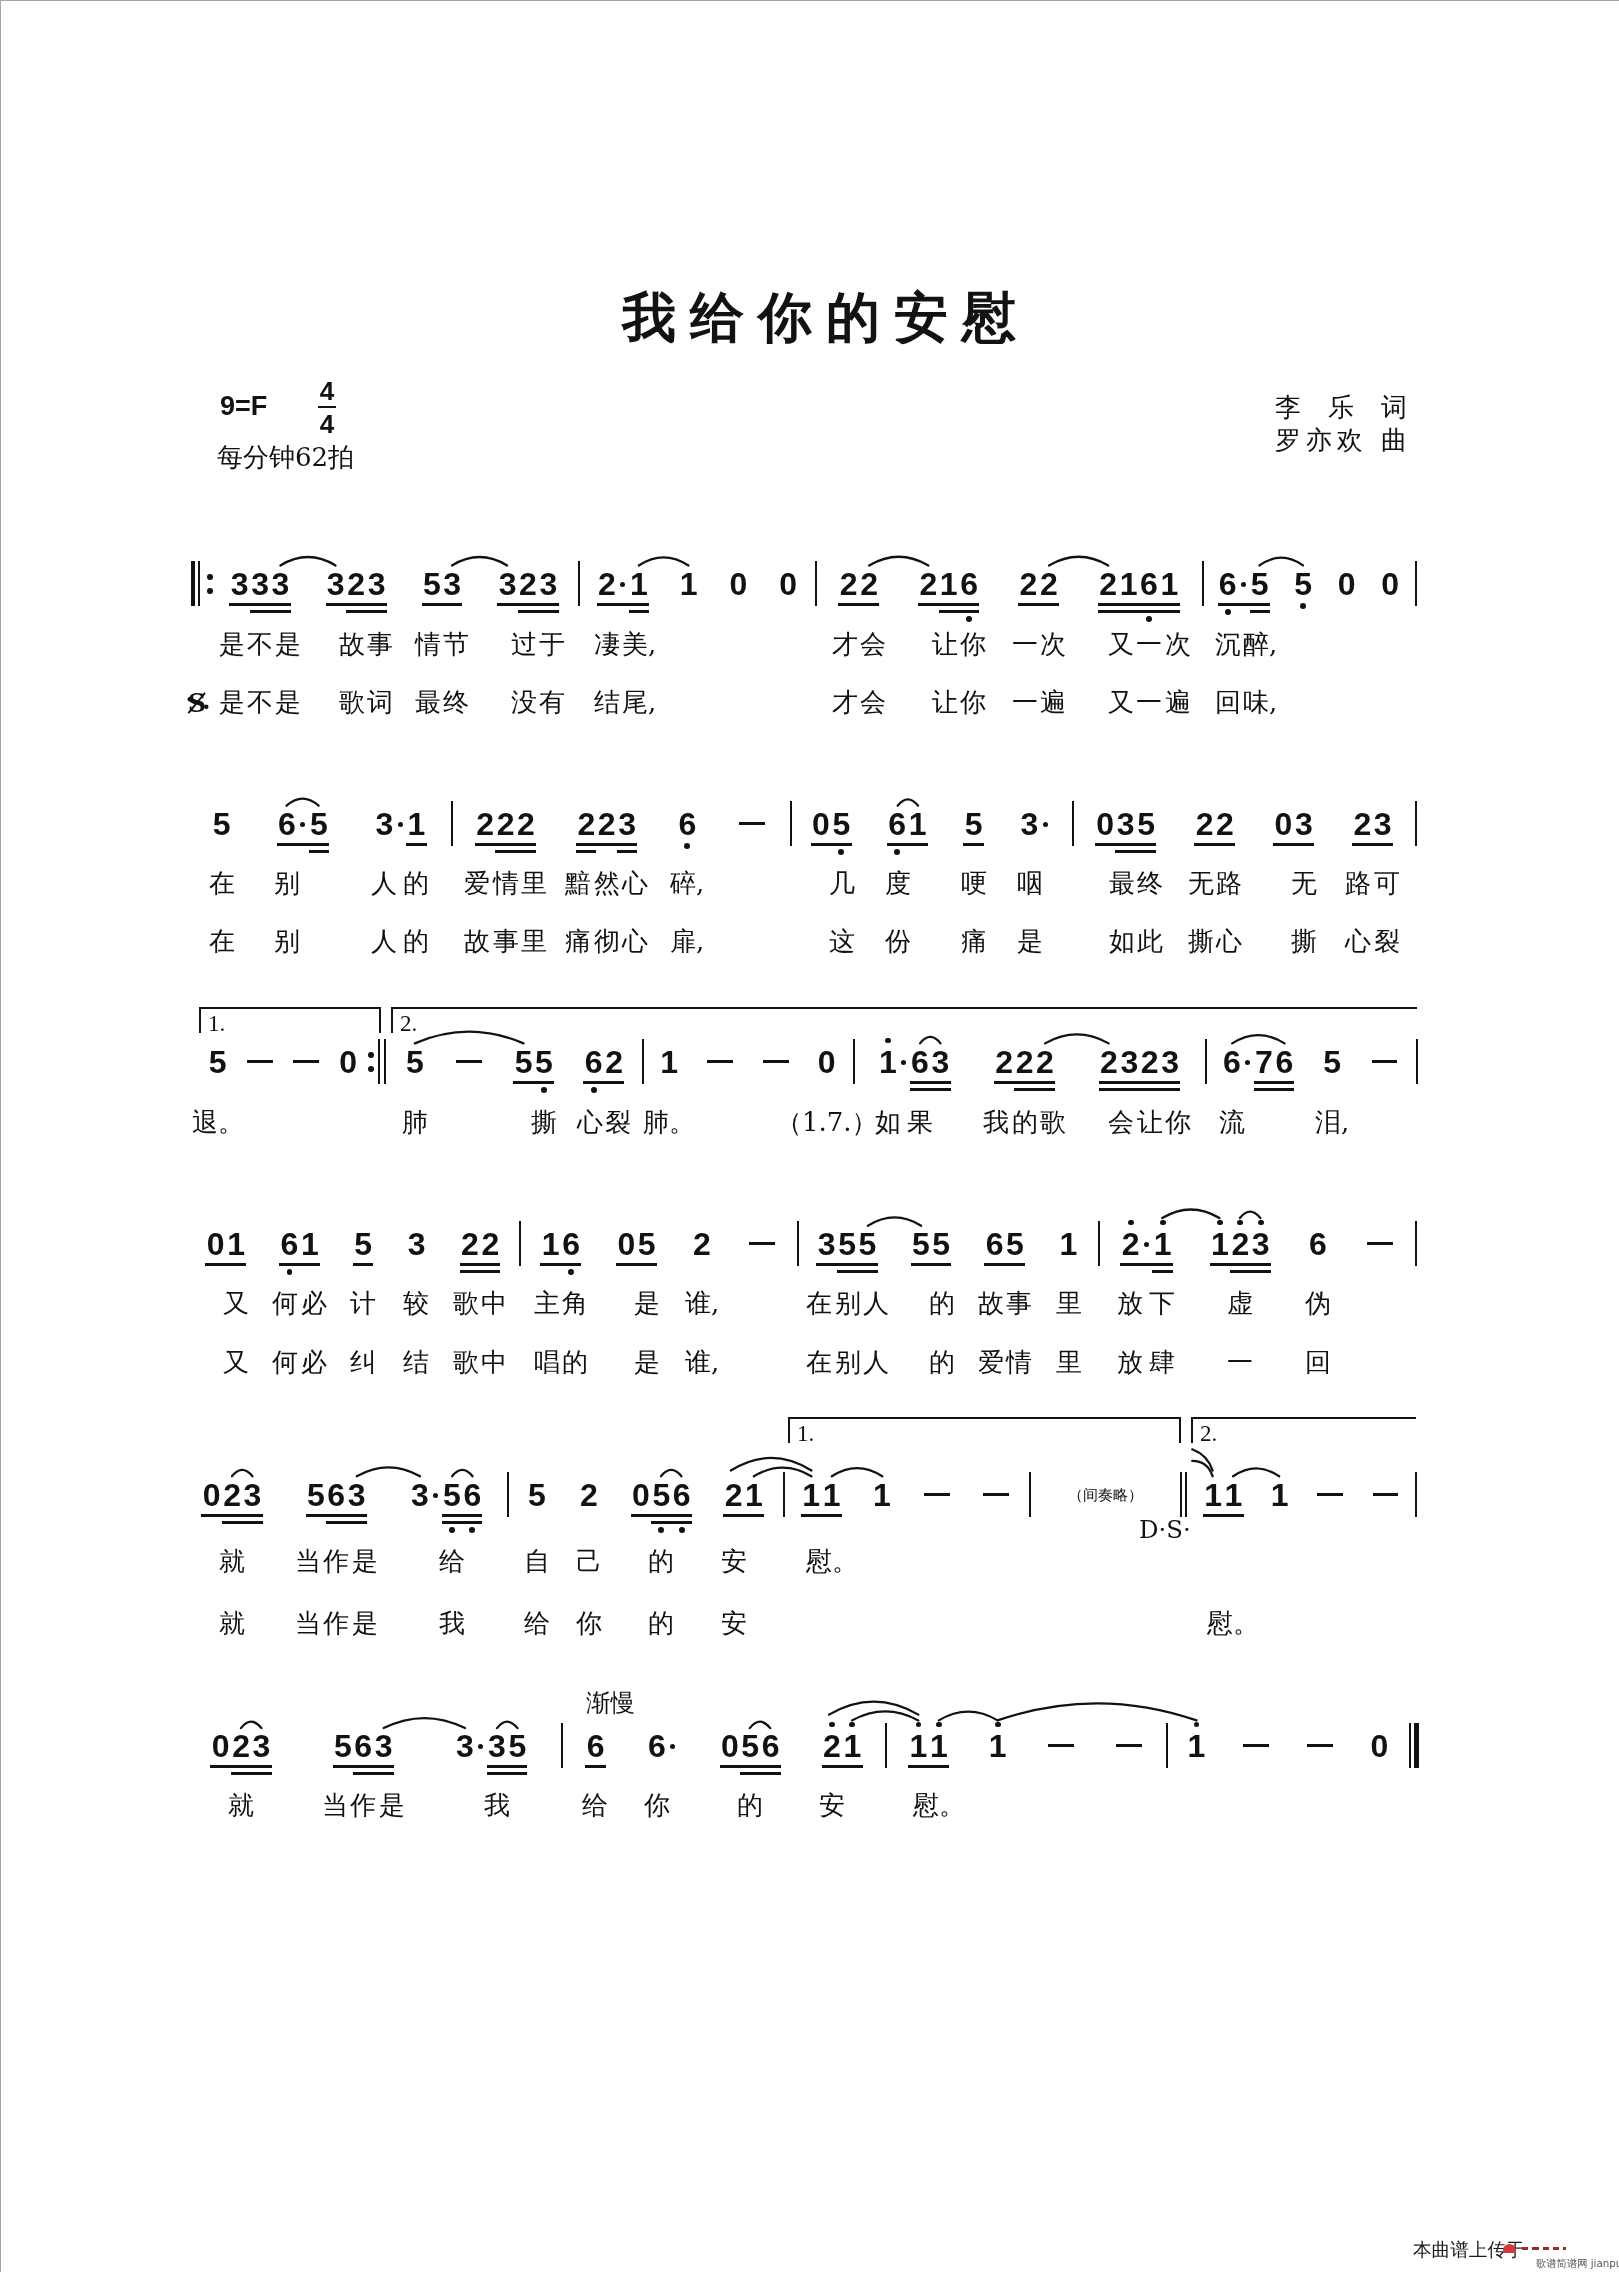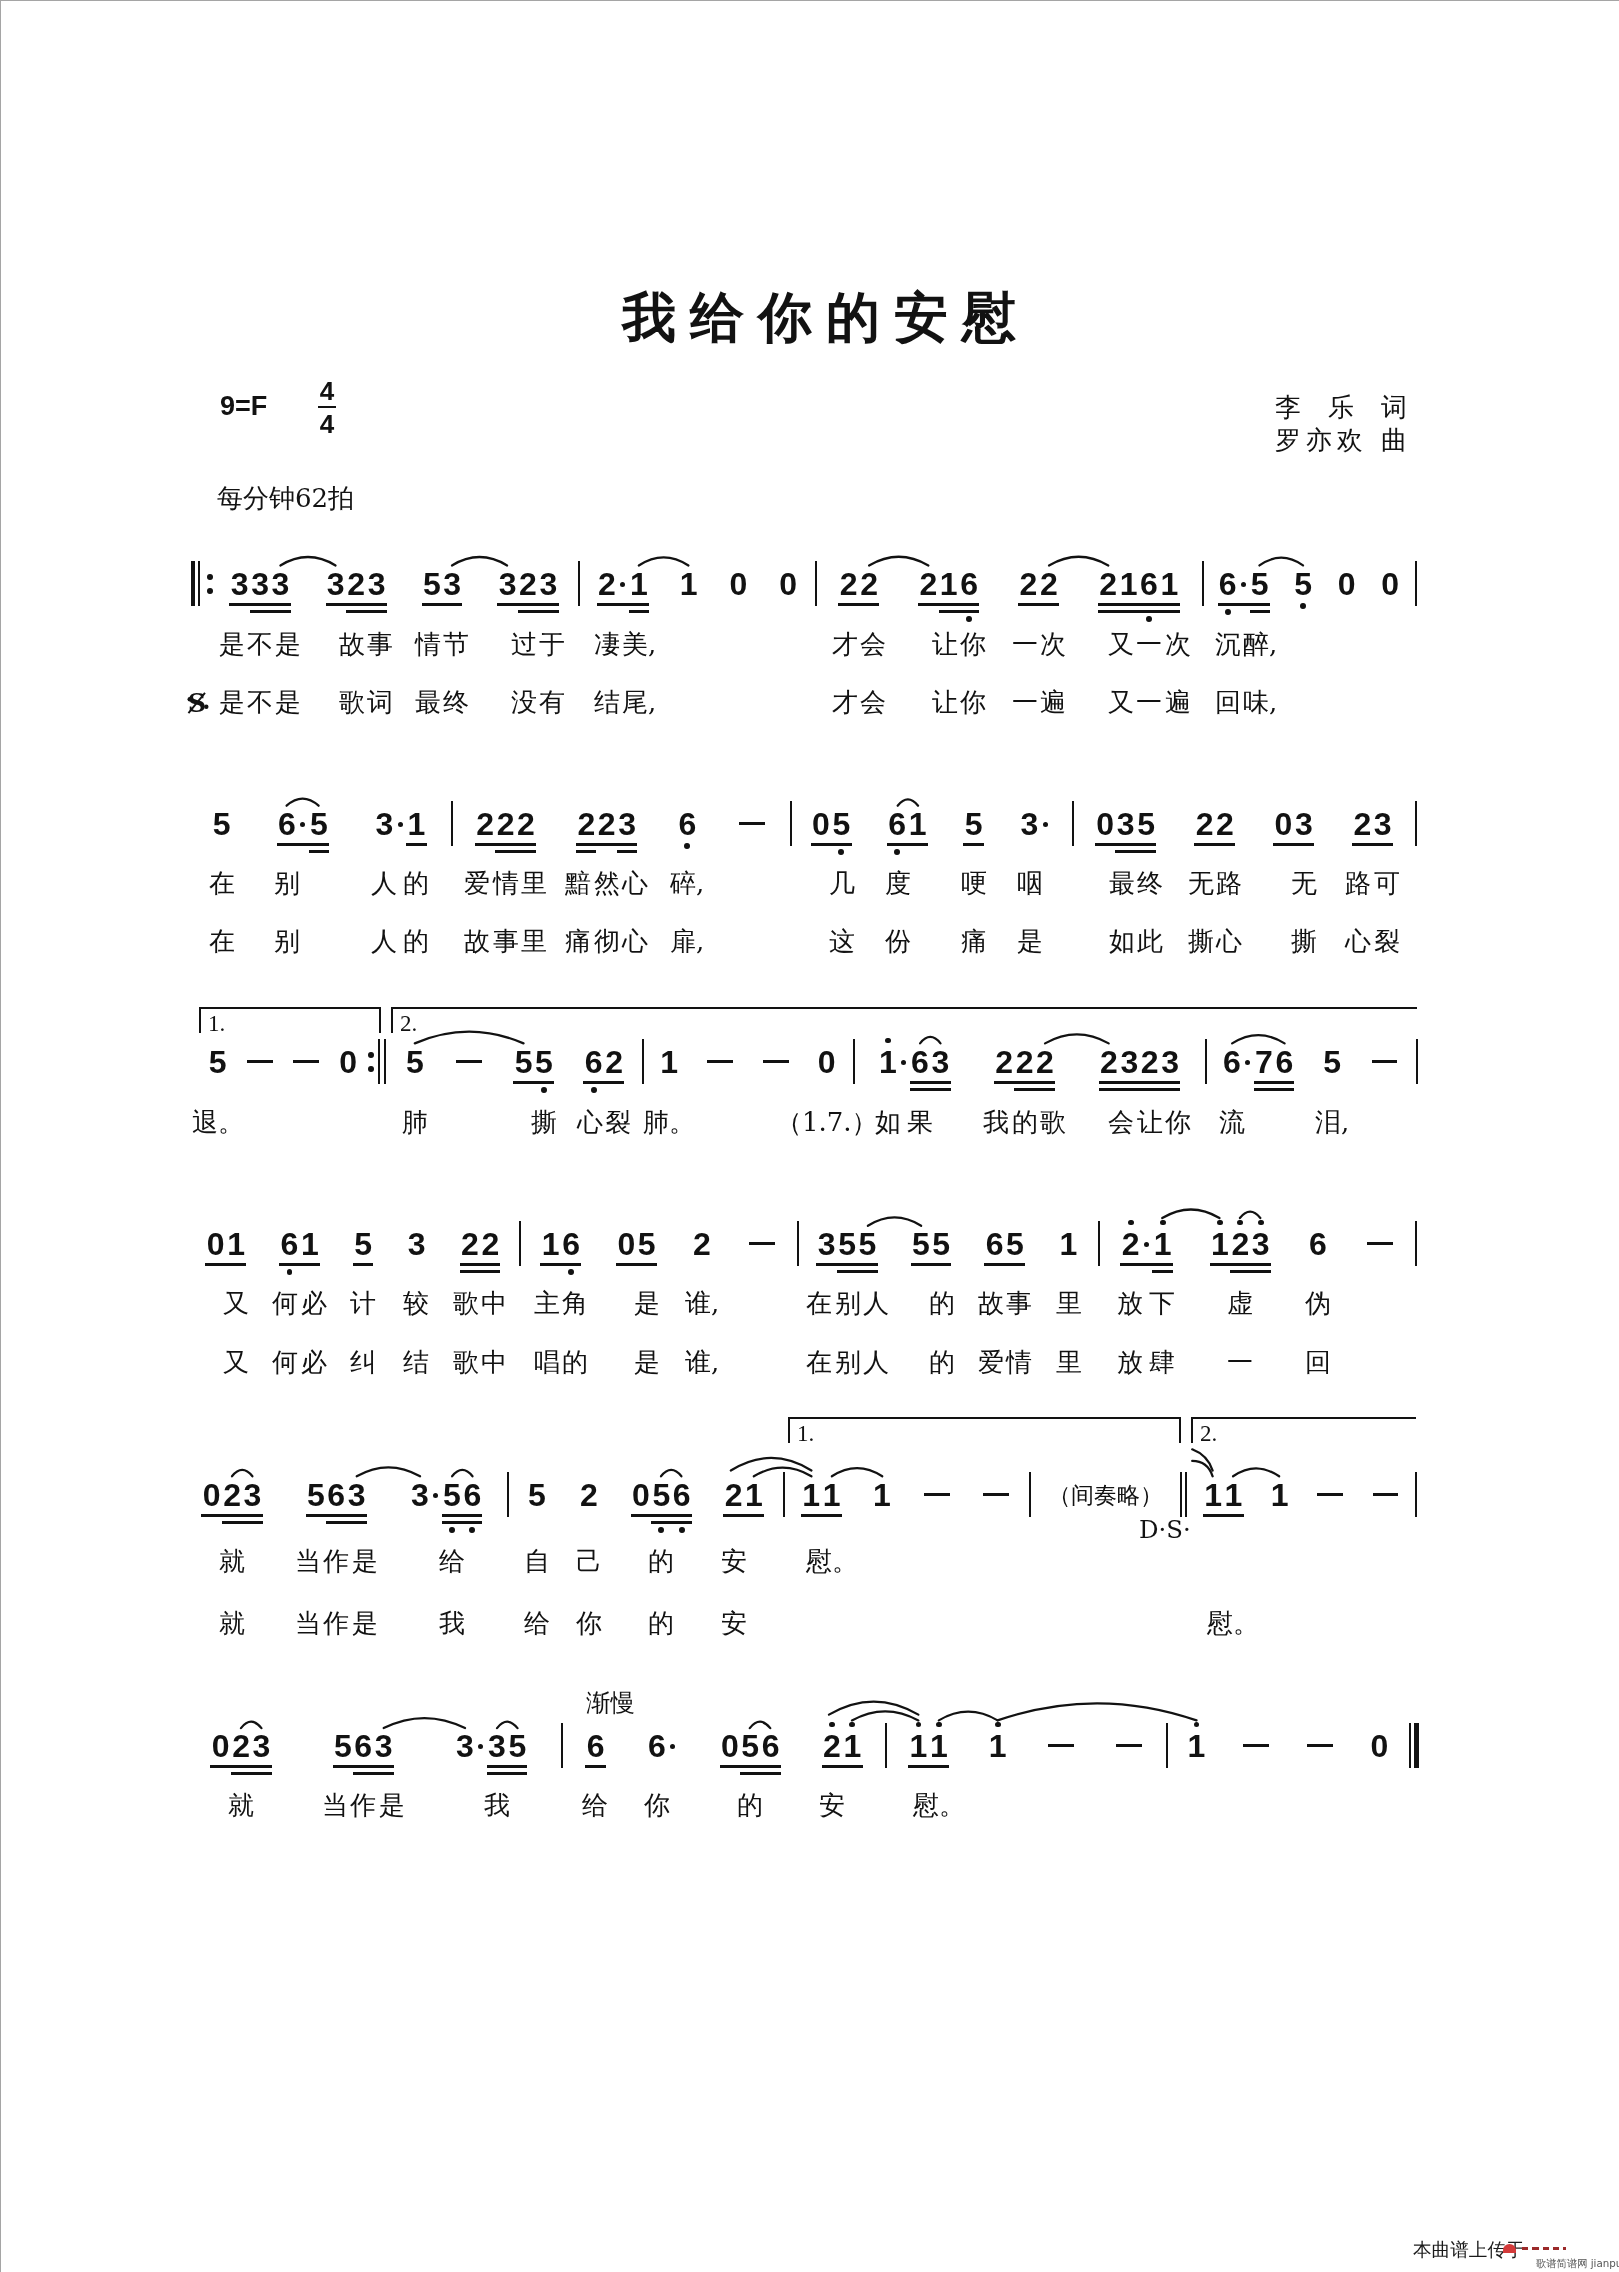--- a/index.html
+++ b/index.html
@@ -4,36 +4,36 @@
 <style>
 *{box-sizing:border-box;}
 html,body{margin:0;padding:0;background:#ffffff;}
 body{width:1620px;height:2273px;position:relative;overflow:hidden;color:#121212;font-family:"DejaVu Serif",serif;}
 #score{position:absolute;left:0;top:0;width:1620px;height:2273px;}
 .frame{position:absolute;left:0;top:0;width:1620px;height:2273px;border-left:1.9px solid #a5a5a5;border-top:1.9px solid #a5a5a5;border-right:1.3px solid #d0d0d0;border-bottom:1.3px solid #d0d0d0;}
 .title{position:absolute;left:0;top:285px;width:1652px;margin:0;text-align:center;font-family:"DejaVu Serif",serif;font-weight:bold;font-size:54px;line-height:64px;letter-spacing:14px;}
 .key{position:absolute;left:220px;top:391px;font-family:"Liberation Sans",sans-serif;font-weight:bold;font-size:27px;line-height:31px;}
 .timesig{position:absolute;left:318px;top:378px;width:18px;text-align:center;font-family:"Liberation Sans",sans-serif;font-weight:bold;font-size:26px;line-height:26px;}
 .timesig .ts-line{height:1.9px;background:#121212;margin:1.9px 0 3.2px;}
-.tempo{position:absolute;left:217px;top:442px;font-size:26px;line-height:31px;white-space:nowrap;margin-top:41px;}
+.tempo{position:absolute;left:217px;top:442px;font-size:26px;line-height:31px;white-space:nowrap;}
 .credit{position:absolute;left:1275px;width:132px;font-size:26px;line-height:31px;text-align:justify;text-align-last:justify;}
 .segno{position:absolute;left:185px;top:689px;width:26px;height:28px;}
 .measure{position:absolute;height:32px;display:flex;justify-content:space-around;align-items:flex-start;}
 .group{position:relative;display:flex;flex:none;height:32px;}
 .note{position:relative;display:block;height:32px;padding:0 1.3px;font-family:"Liberation Sans",sans-serif;font-weight:bold;font-size:32px;line-height:32px;}
 .note .digit{display:block;height:32px;}
 .note.aug{width:11.6px;padding:0;}
 .augdot{position:absolute;left:3.2px;top:13.5px;width:5.1px;height:5.1px;border-radius:50%;background:#121212;}
 .ul{position:absolute;left:0;right:0;height:2.6px;background:#121212;}
 .ul1{top:35px;}
 .ul2{top:42px;}
 .odot{position:absolute;left:50%;width:5.8px;height:5.8px;margin-left:-2.9px;border-radius:50%;background:#121212;}
 .dash{position:relative;display:block;flex:none;width:29.5px;height:32px;}
 .dash::after{content:"";position:absolute;left:1.9px;right:1.9px;top:14px;height:3.2px;background:#121212;}
-.mtext{flex:none;font-family:"DejaVu Serif",serif;font-size:23px;line-height:32px;white-space:nowrap;}
+.mtext{flex:none;font-family:"DejaVu Serif",serif;font-size:15px;line-height:32px;white-space:nowrap;}
 .bar{position:absolute;background:#121212;}
 .rdot{position:absolute;border-radius:50%;background:#121212;}
 .lyric{position:absolute;font-family:"DejaVu Serif",serif;font-size:26px;line-height:29.5px;white-space:nowrap;}
 .volta{position:absolute;background:#121212;}
 .volta-label{position:absolute;font-family:"Liberation Serif",serif;font-size:23px;line-height:26px;}
 .anno{position:absolute;font-family:"DejaVu Serif",serif;font-size:24.4px;line-height:29.5px;white-space:nowrap;}
 #slur-layer{position:absolute;left:0;top:0;width:1620px;height:2273px;pointer-events:none;overflow:visible;}
 .wm-upload{position:absolute;left:1413px;top:2239px;font-family:"DejaVu Sans",sans-serif;font-size:18.6px;line-height:22px;color:#1a1a1a;white-space:nowrap;}
 .wm-logo{position:absolute;left:1503px;top:2244px;width:64px;height:10.3px;}
 .wm-logo::before{content:"";position:absolute;left:0;top:0;width:13px;height:9px;border-radius:6.4px 6.4px 0 0;background:#d33a3a;}

